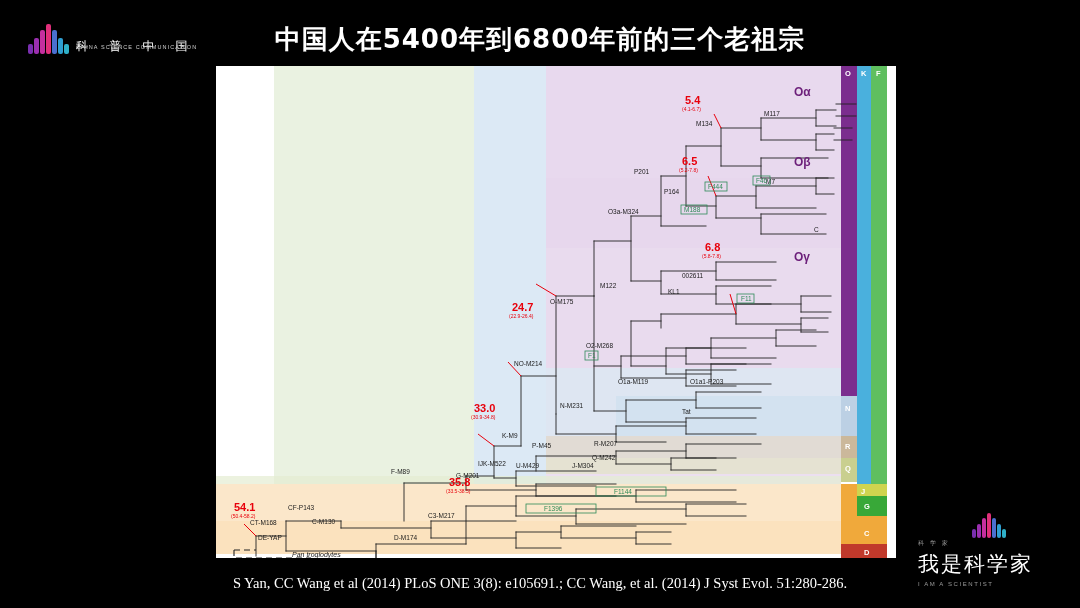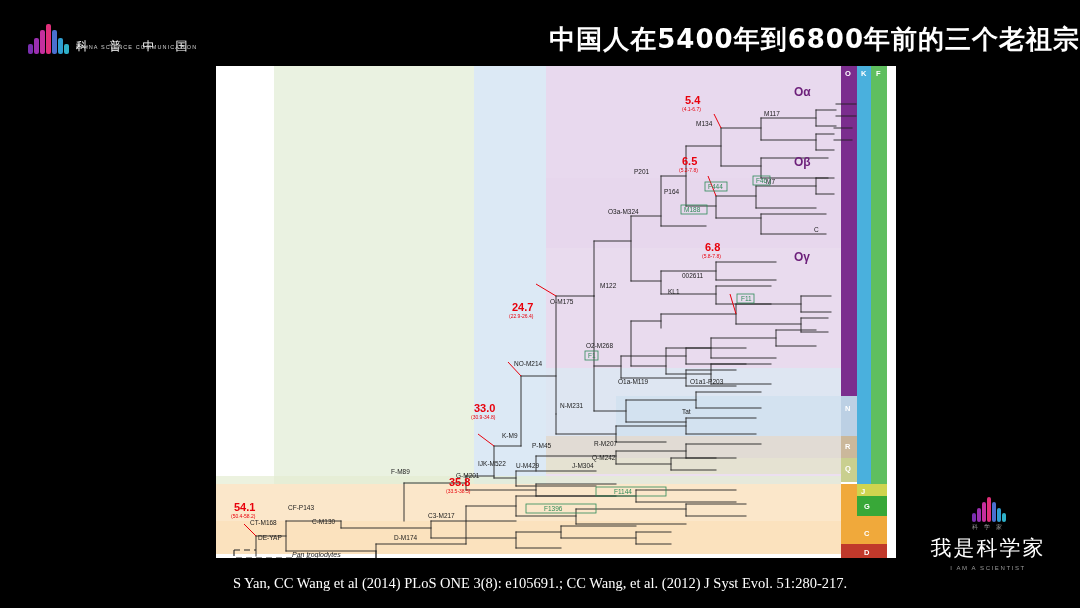--- a/index.html
+++ b/index.html
@@ -34,21 +34,21 @@
     white-space: nowrap;
   }
   #logo .en {
     position: absolute; left: 48px; top: 22px;
     color: #cfcfcf; font-size: 5.5px; letter-spacing: 1.1px;
     white-space: nowrap;
   }
   
   #title {
     position: absolute; left: 0; top: 22px; width: 1080px;
-    text-align: right;
+    text-align: center;
     color: #ffffff;
     font-size: 26px;
     font-weight: bold;
     letter-spacing: 1px;
     font-family: "DejaVu Sans", sans-serif;
   }
   
   #figure {
     position: absolute;
     left: 216px; top: 66px;
@@ -61,22 +61,22 @@
   #caption {
     position: absolute; left: 0; bottom: 16px; width: 1080px;
     text-align: center;
     color: #ffffff;
     font-size: 14.5px;
     font-family: "Liberation Serif", serif;
   }
   #caption b { font-weight: normal; }
   
   #brlogo {
-    position: absolute; right: 22px; bottom: 48px;
-    width: 140px; height: 64px; text-align: center;
+    position: absolute; right: 22px; bottom: 32px;
+    width: 140px; height: 64px; text-align: left;
   }
   #brlogo .mark { position: relative; height: 26px; }
   #brlogo .mark i { position: absolute; bottom: 0; width: 4px; border-radius: 2px; }
   #brlogo .small {
     color: #9a9a9a; font-size: 6px; letter-spacing: 2px; margin-top: 1px;
     font-family: "DejaVu Sans", sans-serif;
   }
   #brlogo .big {
     color: #ffffff; font-size: 21px; letter-spacing: 2px; margin-top: 2px;
     font-family: "DejaVu Sans", sans-serif;
@@ -433,21 +433,21 @@
 
       <g fill="#6c1f7a" font-size="12" font-weight="bold">
         <text x="578" y="30">Oα</text>
         <text x="578" y="100">Oβ</text>
         <text x="578" y="195">Oγ</text>
       </g>
     </svg>
   </div>
 
   <div id="caption">
-    <span>S Yan, </span><b>CC Wang</b><span> et al (2014) PLoS ONE 3(8): e105691.; </span><b>CC Wang</b><span>, et al. (2012)  J Syst Evol. 51:280-217.</span>
+    <span>S Yan, </span><b>CC Wang</b><span> et al (2014) PLoS ONE 3(8): e105691.; </span><b>CC Wang</b><span>, et al. (2014)  J Syst Evol. 51:280-286.</span>
   </div>
 
   <div id="brlogo">
     <div class="mark">
       <i style="left:54px; height:9px;  background:#7a2fb0;"></i>
       <i style="left:59px; height:14px; background:#9b2fb0;"></i>
       <i style="left:64px; height:20px; background:#c42f9e;"></i>
       <i style="left:69px; height:25px; background:#e02f7a;"></i>
       <i style="left:74px; height:20px; background:#4a6fd0;"></i>
       <i style="left:79px; height:14px; background:#2f9ed0;"></i>

